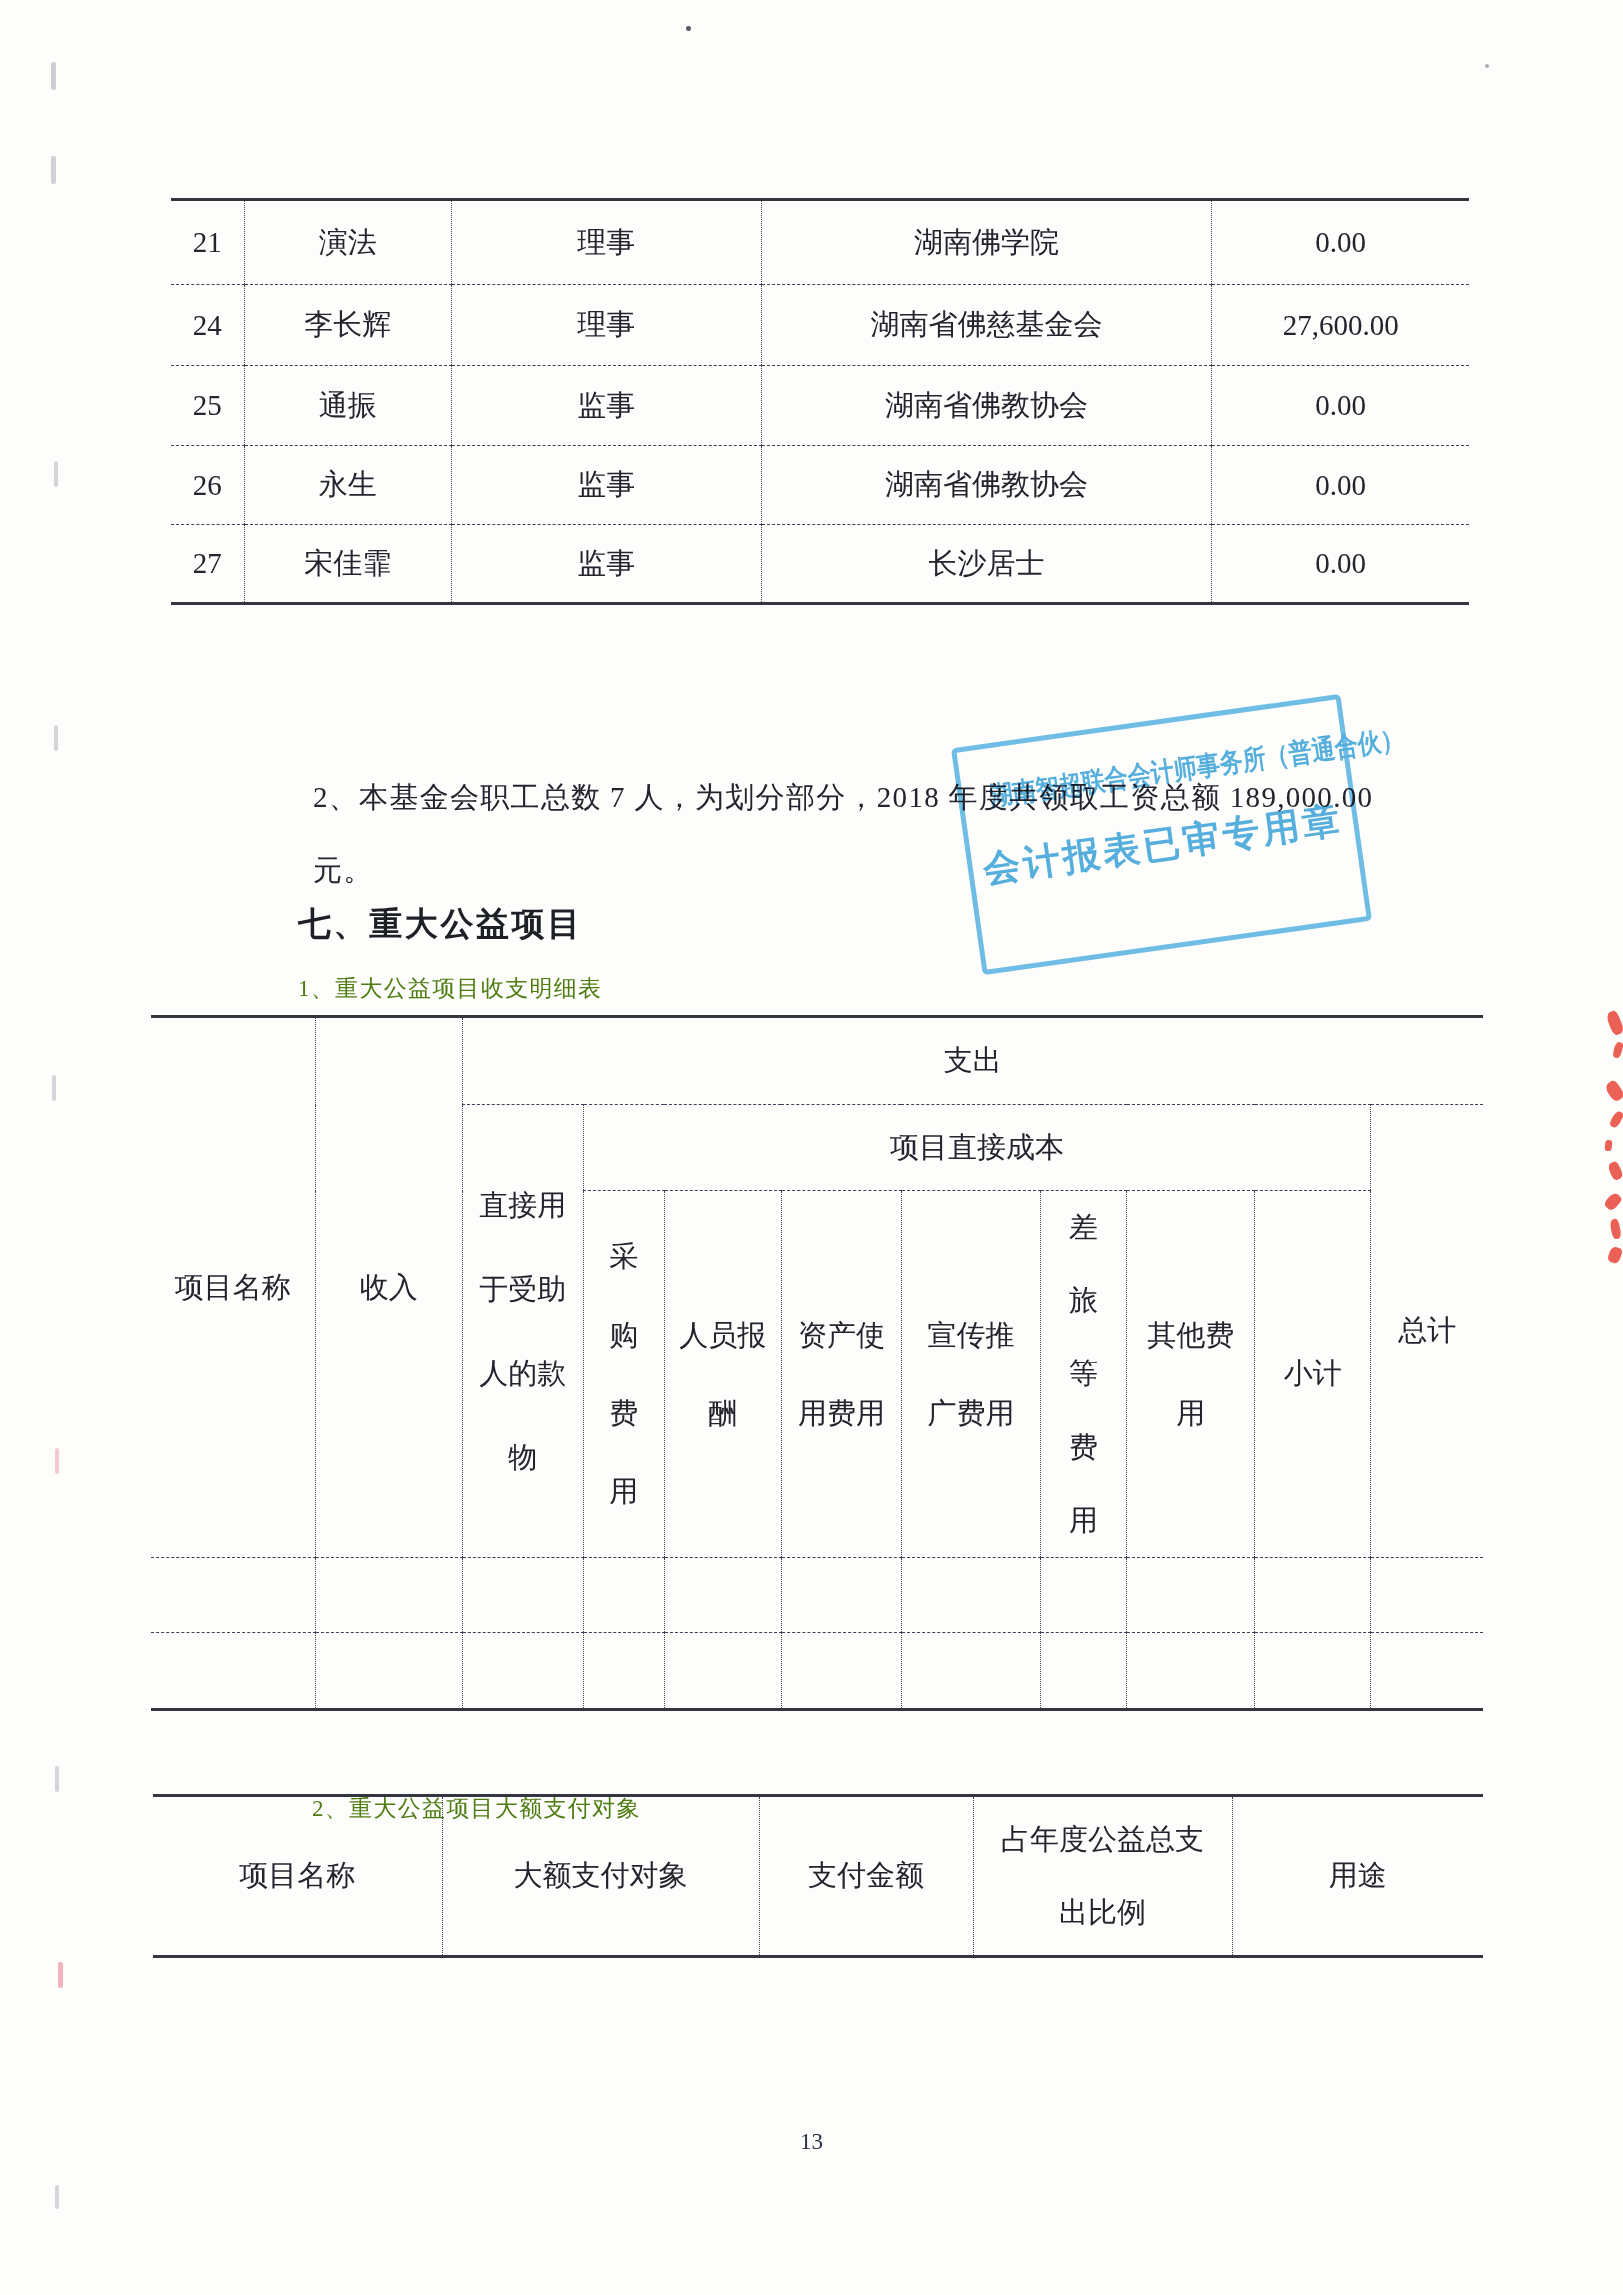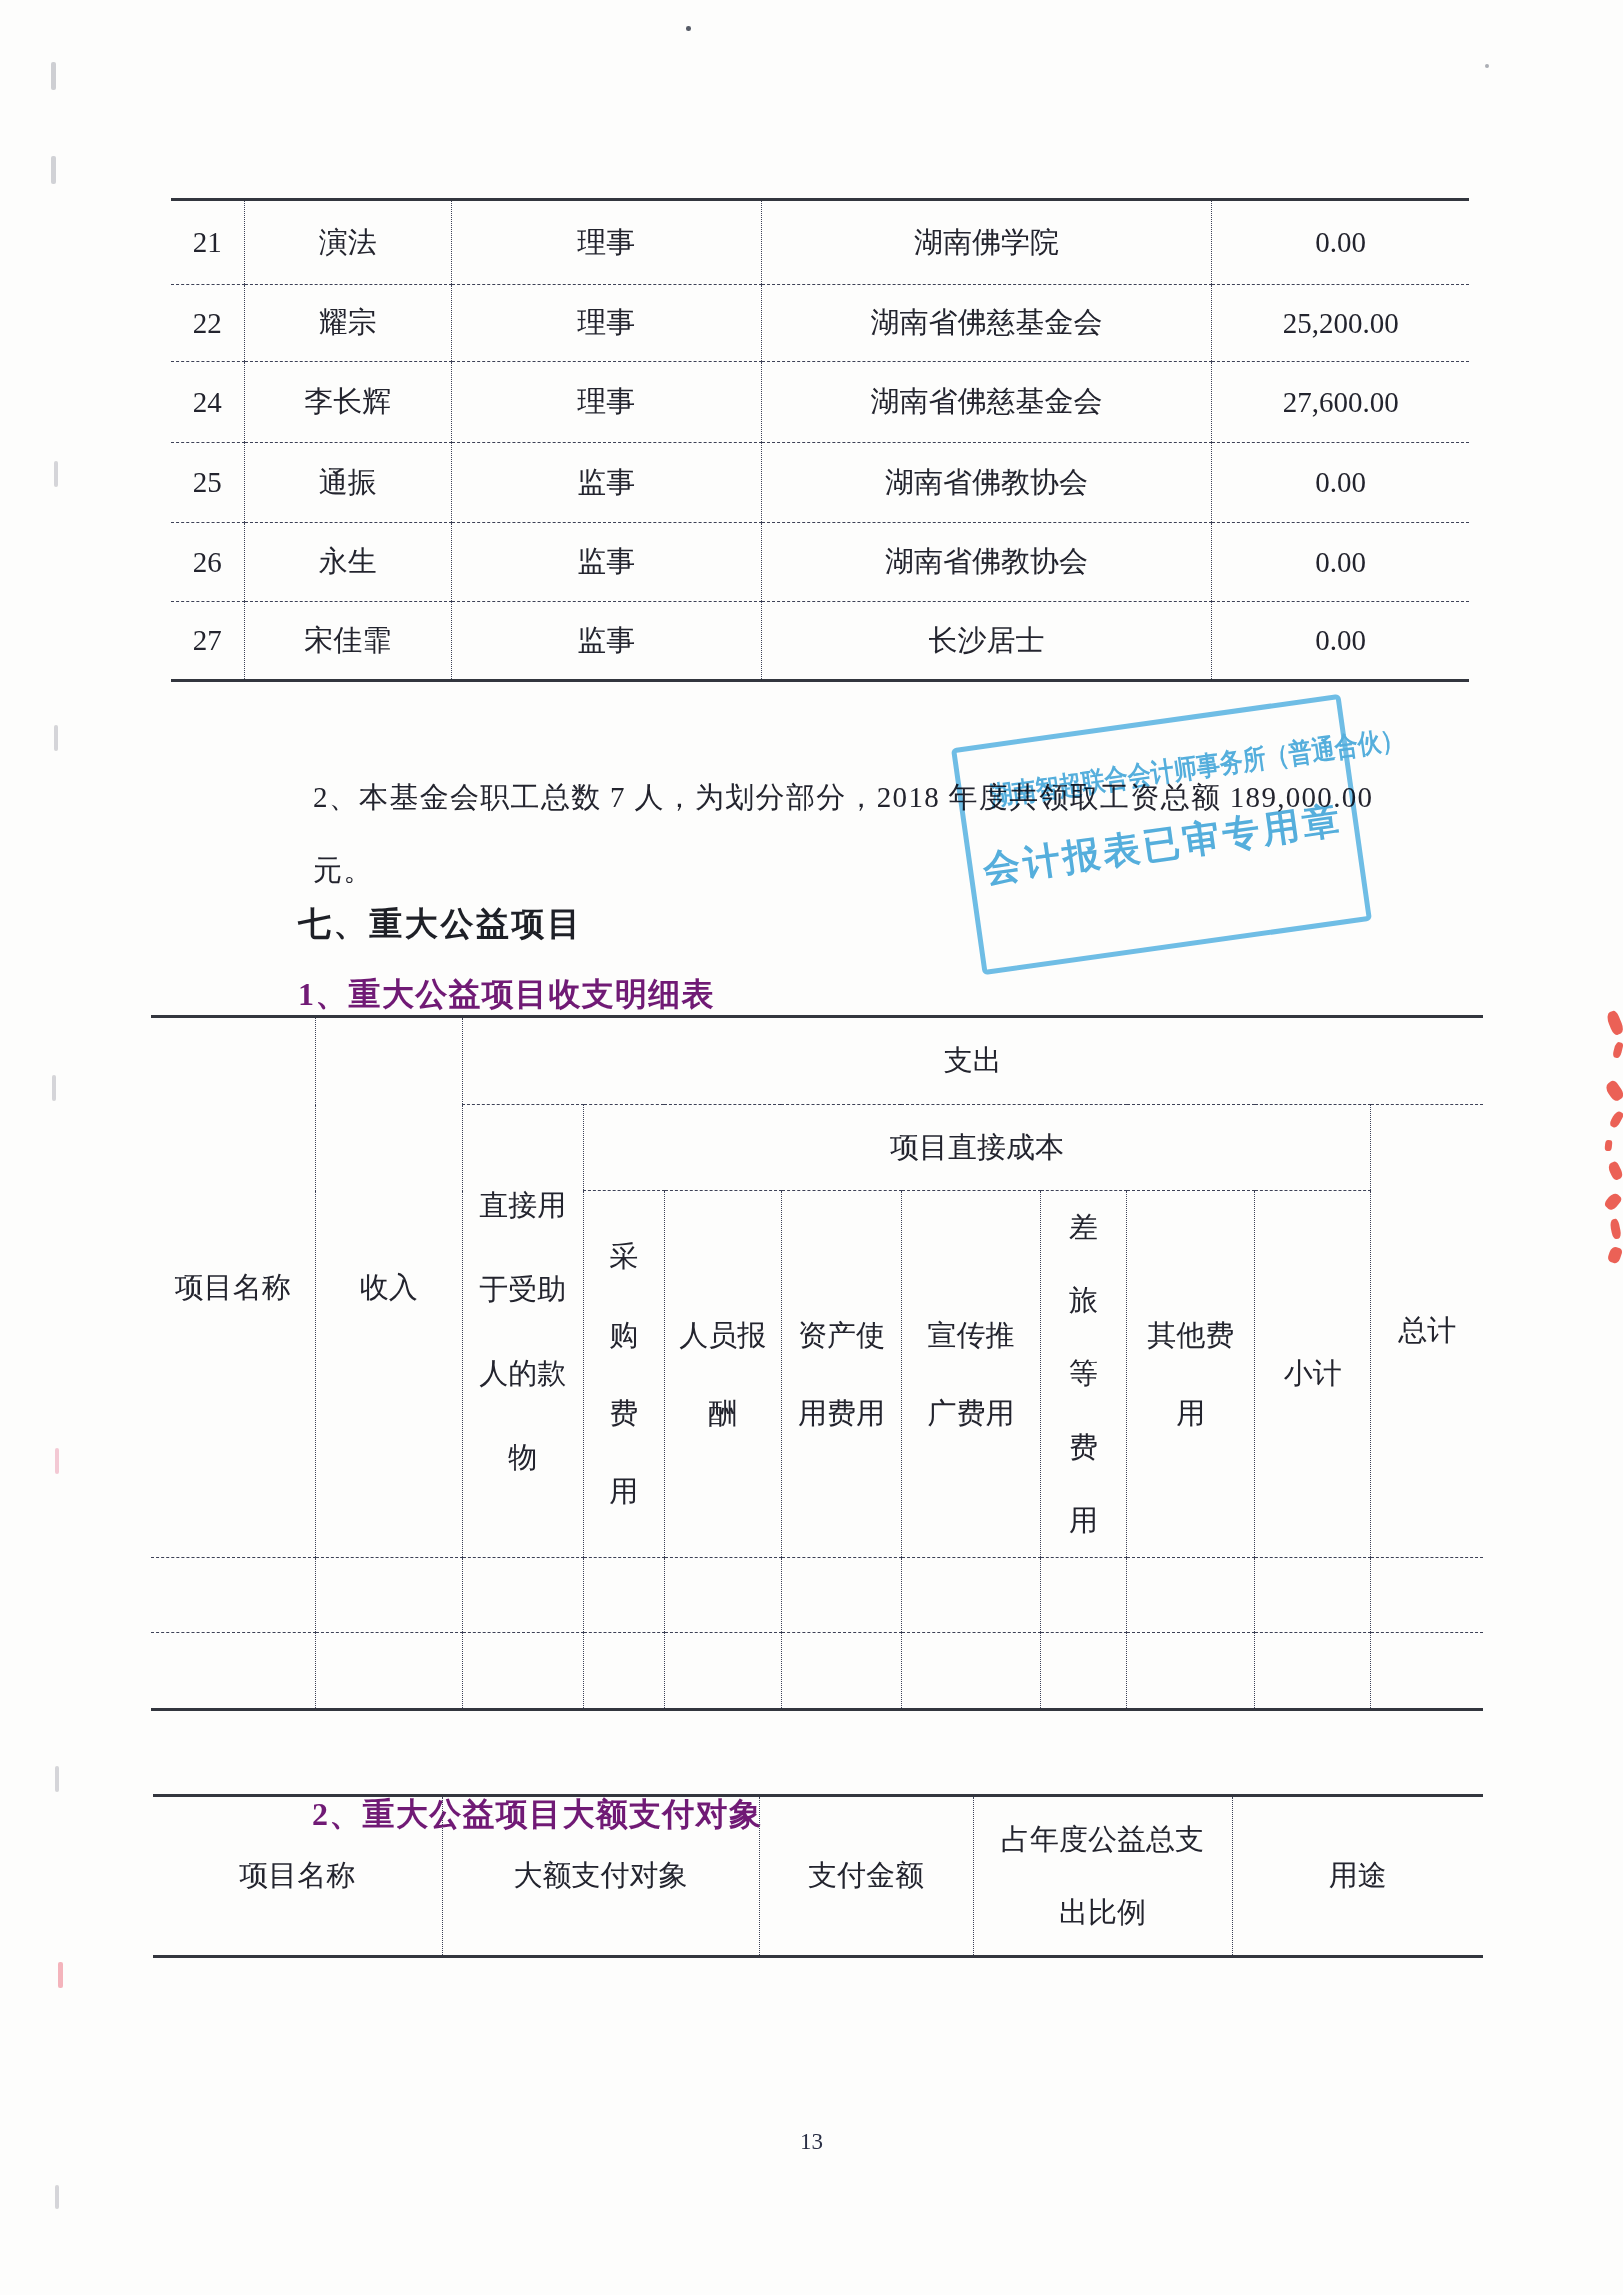--- a/index.html
+++ b/index.html
@@ -23,21 +23,21 @@
   table.scan td.fr{border-top:none;}   
   table.scan td.fc{border-left:none;}  
   td.ml{white-space:pre-line;line-height:2.7;}   
   td.lh29{line-height:2.9;}
   td.lh25{line-height:2.52;}
   
   .para{position:absolute;left:313px;top:761px;width:1172px;
         font-size:29px;line-height:73px;letter-spacing:1.3px;}
   .h-bold{position:absolute;left:298px;top:902px;font-size:33px;font-weight:700;
         letter-spacing:2.6px;font-family:"Liberation Sans","DejaVu Sans",sans-serif;color:#1e2027;}
-  .h-sub{position:absolute;font-size:32px;letter-spacing:1.3px;color:#701a75;font-weight:bold;}
+  .h-sub{position:absolute;font-size:23px;letter-spacing:1.3px;color:#4d7c0f;}
   .pageno{position:absolute;left:0;top:2129px;width:100%;text-align:center;
         font-size:23px;color:#2a2f45;}
   
   .stamp{
     position:absolute;left:965px;top:720px;width:383px;height:219px;
     transform:rotate(-8deg);transform-origin:center;
     border:5.9px solid rgba(64,169,225,.92);border-radius:5.2px;
     mix-blend-mode:multiply;opacity:.82;color:#2f9fd8;
     font-family:"Liberation Sans","DejaVu Sans",sans-serif;
   }
@@ -63,27 +63,20 @@
         <col style="width:450px">
         <col style="width:257px">
       </colgroup>
     <tbody>
         <tr style="height:85px">
       <td class="fr fc">21</td>
       <td class="fr">演法</td>
       <td class="fr">理事</td>
       <td class="fr">湖南佛学院</td>
       <td class="fr">0.00</td>
-    </tr>
-    <tr style="height:77px">
-      <td class="fc">22</td>
-      <td>耀宗</td>
-      <td>理事</td>
-      <td>湖南省佛慈基金会</td>
-      <td>25,200.00</td>
     </tr>
     <tr style="height:81px">
       <td class="fc">24</td>
       <td>李长辉</td>
       <td>理事</td>
       <td>湖南省佛慈基金会</td>
       <td>27,600.00</td>
     </tr>
     <tr style="height:80px">
       <td class="fc">25</td>

